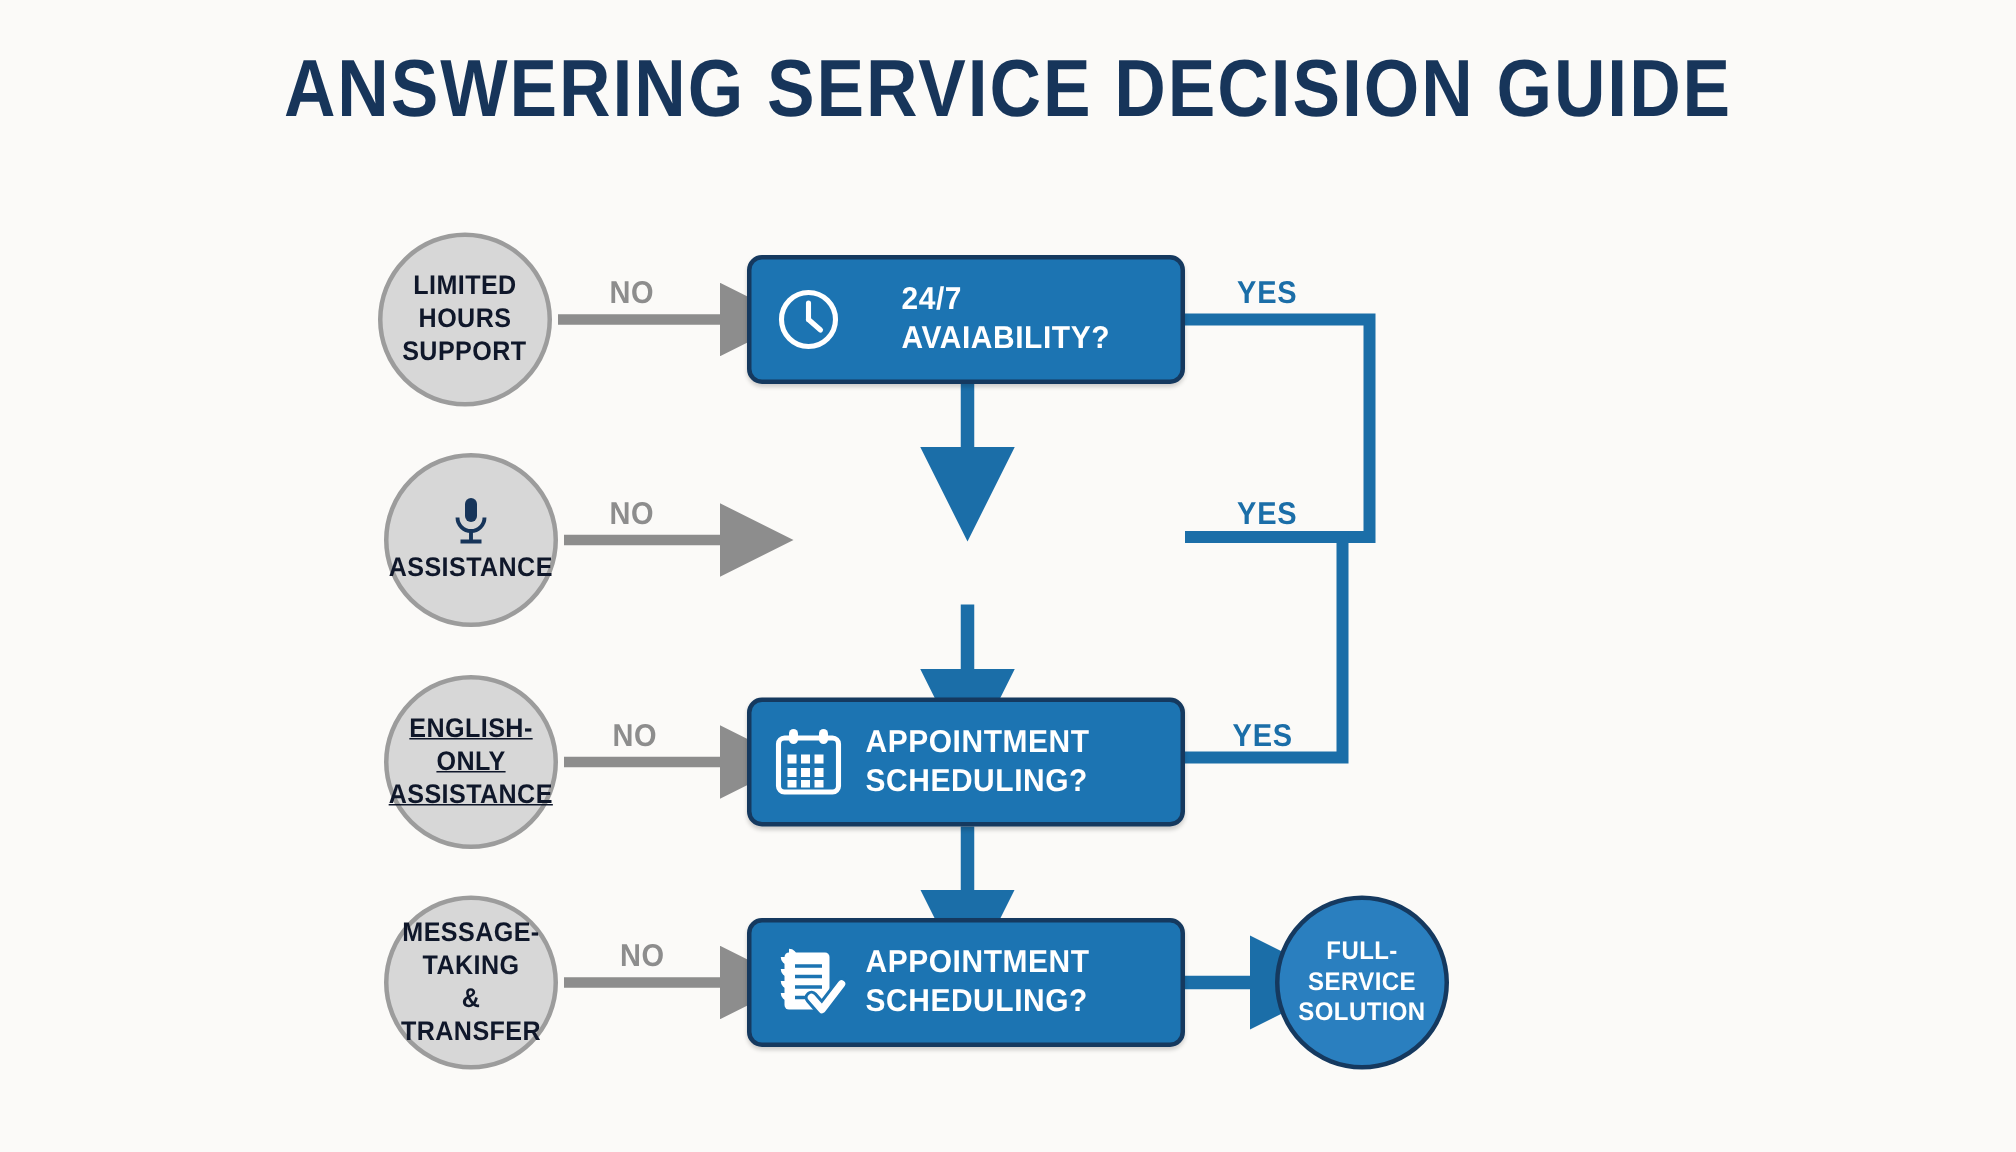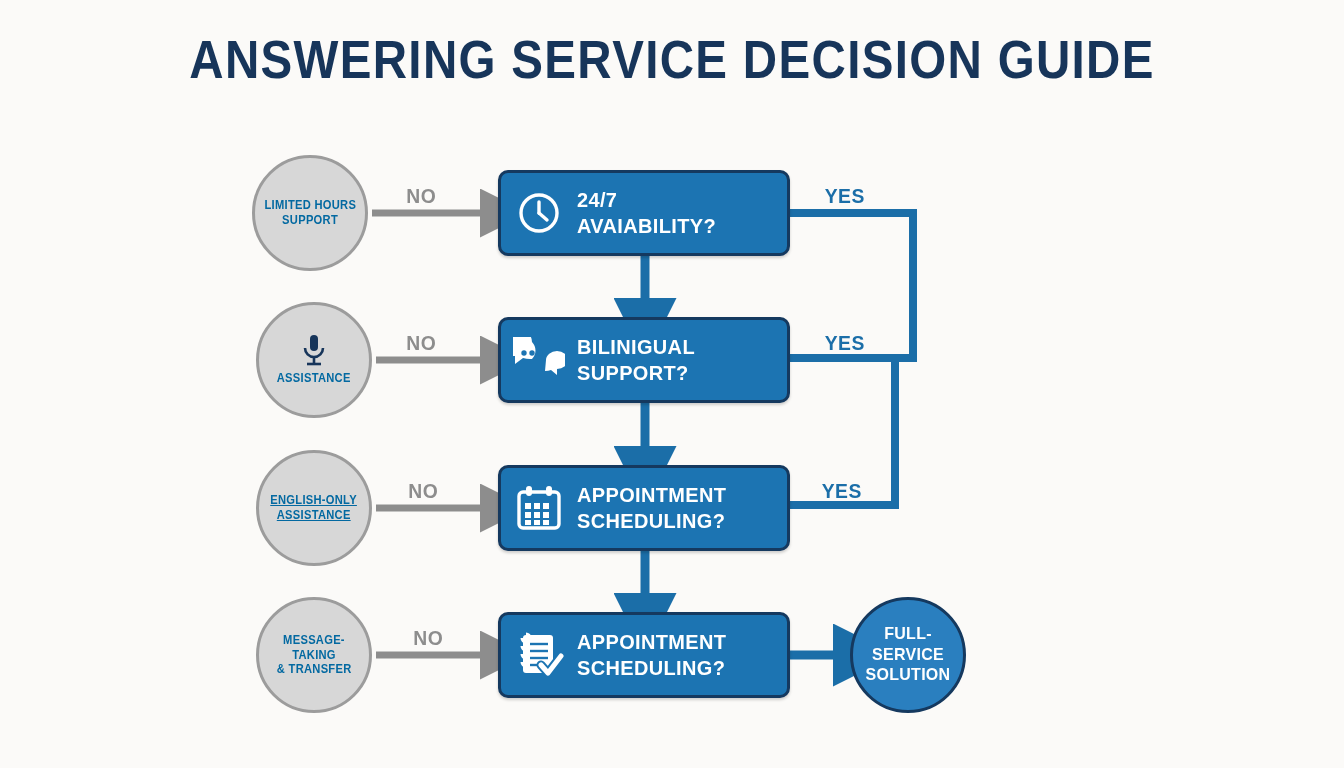--- a/index.html
+++ b/index.html
@@ -49,23 +49,23 @@
     height: 116px;
     border-radius: 50%;
     background: #d7d7d7;
     border: 3px solid #9c9c9c;
     box-sizing: border-box;
     display: flex;
     flex-direction: column;
     align-items: center;
     justify-content: center;
     text-align: center;
-    color: #0369a1;
-    font-family: "Liberation Sans Narrow", "Liberation Sans", sans-serif;
-    font-size: 12px;
+    color: #0f172a;
+    font-family: "Liberation Sans Narrow", "Liberation Sans", sans-serif;
+    font-size: 18px;
     font-weight: bold;
     line-height: 1.22;
     letter-spacing: 0.3px;
   }
   .src-circle .lbl { transform: scaleX(0.93); }
   .src-circle .mic-wrap {
     margin-bottom: 3px;
     line-height: 0;
   }
   
@@ -193,51 +193,34 @@
   <div class="src-circle" style="left:256px; top:450px;text-decoration:underline;">
     <span class="lbl">ENGLISH-ONLY</span>
     <span class="lbl">ASSISTANCE</span>
   </div>
 
   <div class="src-circle" style="left:256px; top:597px;text-align:center;">
     <span class="lbl">MESSAGE-TAKING</span>
     <span class="lbl">&amp; TRANSFER</span>
   </div>
 
-  <div class="dbox" style="left:498px; top:170px;">
+  <div class="dbox" style="left:498px; top:170px;gap:24px;">
     <span class="icon">
       <svg width="46" height="46" viewBox="0 0 46 46">
         <circle cx="23" cy="23" r="18" fill="none" stroke="#ffffff" stroke-width="3.4"></circle>
         <line x1="23" y1="23" x2="23" y2="12" stroke="#ffffff" stroke-width="3.4" stroke-linecap="round"></line>
         <line x1="23" y1="23" x2="31" y2="30" stroke="#ffffff" stroke-width="3.4" stroke-linecap="round"></line>
       </svg>
     </span>
     <span class="btext">
       <span style="display:block">24/7</span>
       <span style="display:block">AVAIABILITY?</span>
     </span>
   </div>
 
-  <div class="dbox" style="left:498px; top:317px;">
-    <span class="icon">
-      <svg width="52" height="46" viewBox="0 0 52 46">
-        <path d="M33,23 a11,9 0 1 1 11,9 l0,6 l-6,-5 a16,16 0 0 1 -6,1 Z" fill="#ffffff"></path>
-        <path d="M19,5 a17,14 0 1 0 -17,14 l0,8 l8,-6 a24,24 0 0 0 9,1 a17,14 0 0 0 0,-17 Z" fill="#ffffff"></path>
-        <g fill="#1c74b2">
-          <circle cx="11" cy="16" r="2.7"></circle>
-          <circle cx="19" cy="16" r="2.7"></circle>
-          <circle cx="27" cy="16" r="2.7"></circle>
-        </g>
-      </svg>
-    </span>
-    <span class="btext">
-      <span style="display:block">BILINIGUAL</span>
-      <span style="display:block">SUPPORT?</span>
-    </span>
-  </div>
 
   <div class="dbox" style="left:498px; top:465px;">
     <span class="icon">
       <svg width="46" height="48" viewBox="0 0 46 48">
         <rect x="10" y="2" width="6" height="10" rx="3" fill="#ffffff"></rect>
         <rect x="30" y="2" width="6" height="10" rx="3" fill="#ffffff"></rect>
         <rect x="3" y="8" width="40" height="36" rx="4" fill="none" stroke="#ffffff" stroke-width="3.4"></rect>
         <g fill="#ffffff">
           <rect x="9" y="19" width="6" height="6"></rect>
           <rect x="18" y="19" width="6" height="6"></rect>

